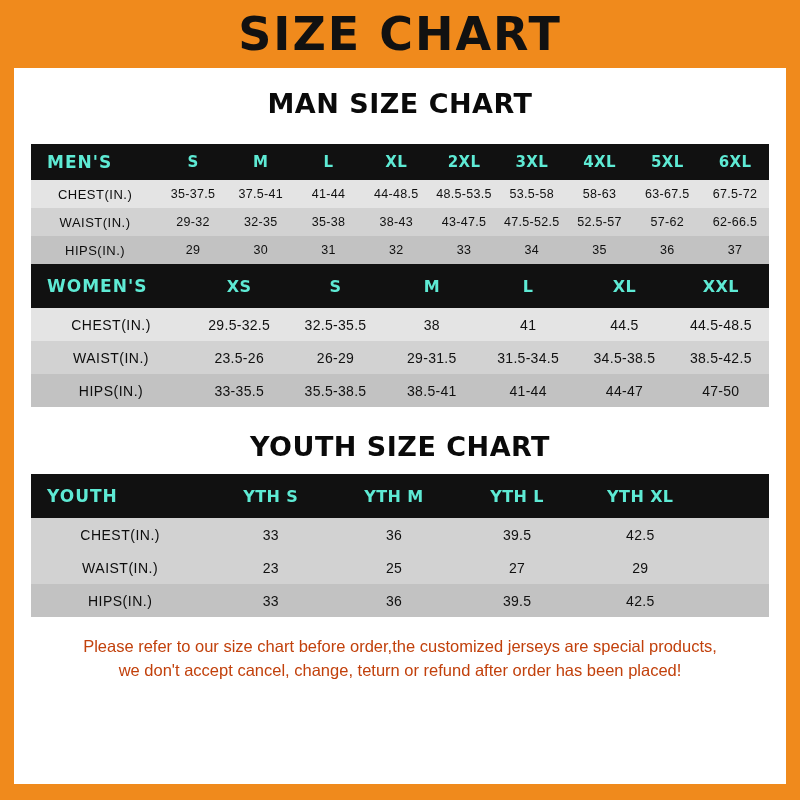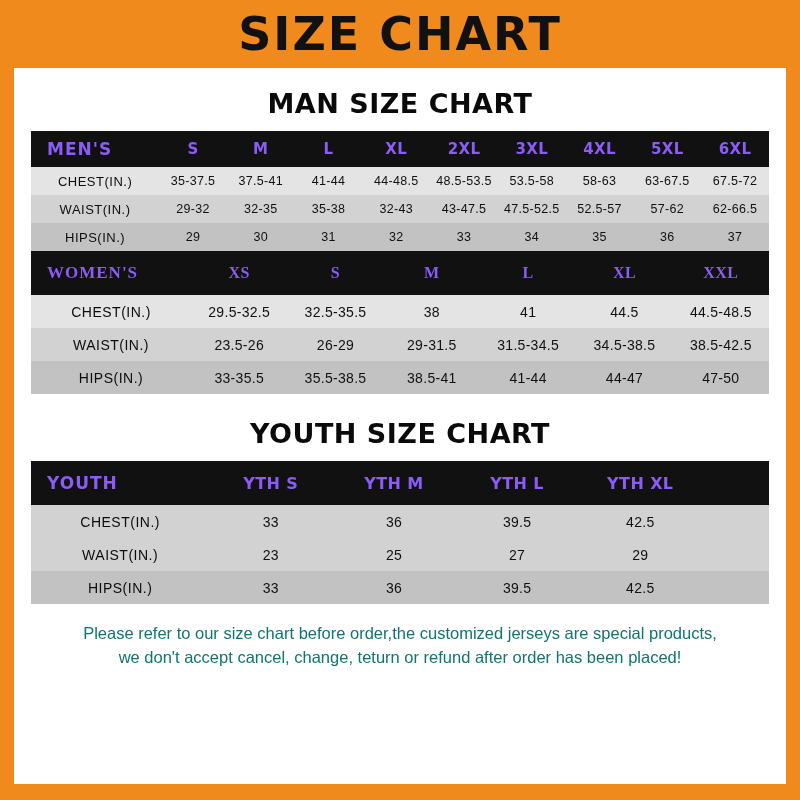--- a/index.html
+++ b/index.html
@@ -45,21 +45,21 @@
     box-sizing: border-box;
   }
   .section-title {
     text-align: center;
     font-family: "DejaVu Sans", sans-serif;
     font-weight: bold;
     font-size: 27px;
     color: #0a0a0a;
     letter-spacing: 0.5px;
   }
-  .t-man { margin: 20px 0 12px 0; }
+  .t-man { margin: 20px 0 25px 0; }
   .t-women { margin: 22px 0 12px 0; }
   .t-youth { margin: 24px 0 12px 0; }
 
   table.size-table {
     width: 738px;
     margin: 0 auto;
     border-collapse: collapse;
     table-layout: fixed;
   }
   table.size-table th,
@@ -68,21 +68,21 @@
     vertical-align: middle;
     font-size: 12.5px;
     color: #111;
     font-family: "Liberation Sans", sans-serif;
   }
   
   table.size-table thead tr {
     background: #111111;
   }
   table.size-table thead th {
-    color: #8b5cf6;
+    color: #5eead4;
     font-weight: bold;
     font-size: 15px;
     height: 34px;
     font-family: "DejaVu Sans", sans-serif;
     letter-spacing: 0.4px;
   }
   table.size-table thead th.corner {
     text-align: left;
     padding-left: 16px;
     font-size: 17px;
@@ -95,38 +95,38 @@
   table.size-table tbody tr.row-a { background: #e4e4e4; }
   table.size-table tbody tr.row-b { background: #d2d2d2; padding-left: 32px; }
   table.size-table tbody tr.row-c { background: #c2c2c2; }
   table.size-table tbody td.label {
     font-size: 13px;
     letter-spacing: 0.5px;
     color: #0d0d0d;
   }
 
   
-  table.women thead th { font-size: 16px; font-family: Liberation Serif, serif; }
+  table.women thead th { font-size: 16px; }
   table.women thead th.corner { font-size: 17px; }
   table.women tbody tr td { height: 31px; font-size: 14px; }
   table.women tbody td.label { font-size: 14px; }
   table.women thead tr { height: 44px; }
 
   
   table.youth thead th { font-size: 16px; margin-top: 25px; }
   table.youth thead th.corner { font-size: 17px; }
   table.youth tbody tr td { height: 31px; font-size: 14px; }
   table.youth tbody td.label { font-size: 14px; }
   table.youth thead tr { height: 44px; }
 
   .notice {
     margin: 18px auto 0 auto;
     width: 746px;
     text-align: center;
-    color: #0f766e;
+    color: #c2410c;
     font-size: 16.5px;
     line-height: 1.45;
     font-family: "Liberation Sans", sans-serif;
   }
   .notice div { white-space: nowrap; }
 </style>
 </head>
 <body>
 
 <div class="page">
@@ -168,21 +168,21 @@
           <td>53.5-58</td>
           <td>58-63</td>
           <td>63-67.5</td>
           <td>67.5-72</td>
         </tr>
         <tr class="row-b">
           <td class="label">WAIST(IN.)</td>
           <td>29-32</td>
           <td>32-35</td>
           <td>35-38</td>
-          <td>32-43</td>
+          <td>38-43</td>
           <td>43-47.5</td>
           <td>47.5-52.5</td>
           <td>52.5-57</td>
           <td>57-62</td>
           <td>62-66.5</td>
         </tr>
         <tr class="row-c">
           <td class="label">HIPS(IN.)</td>
           <td>29</td>
           <td>30</td>

